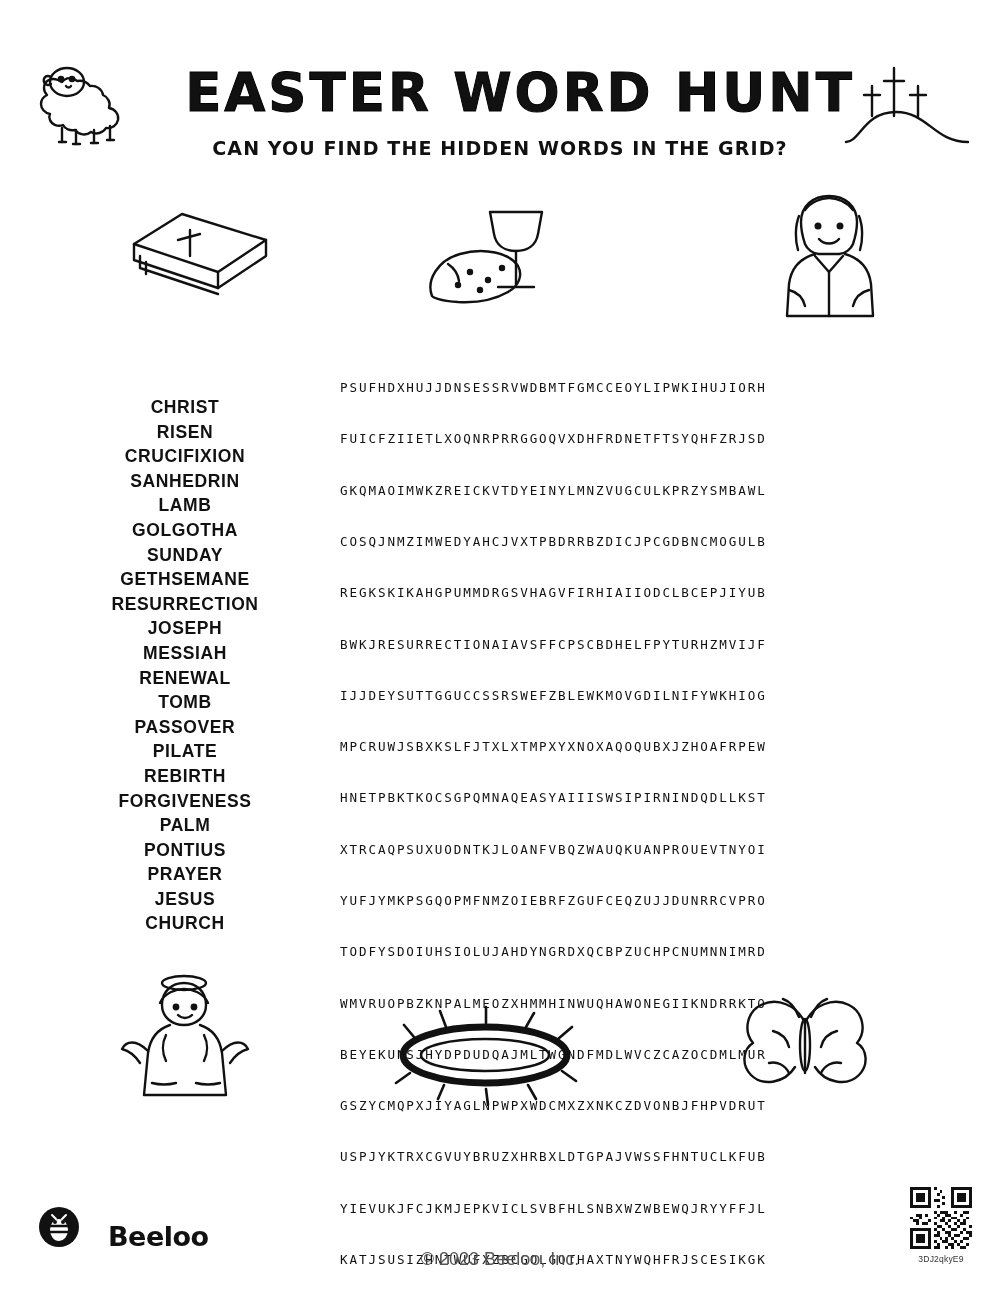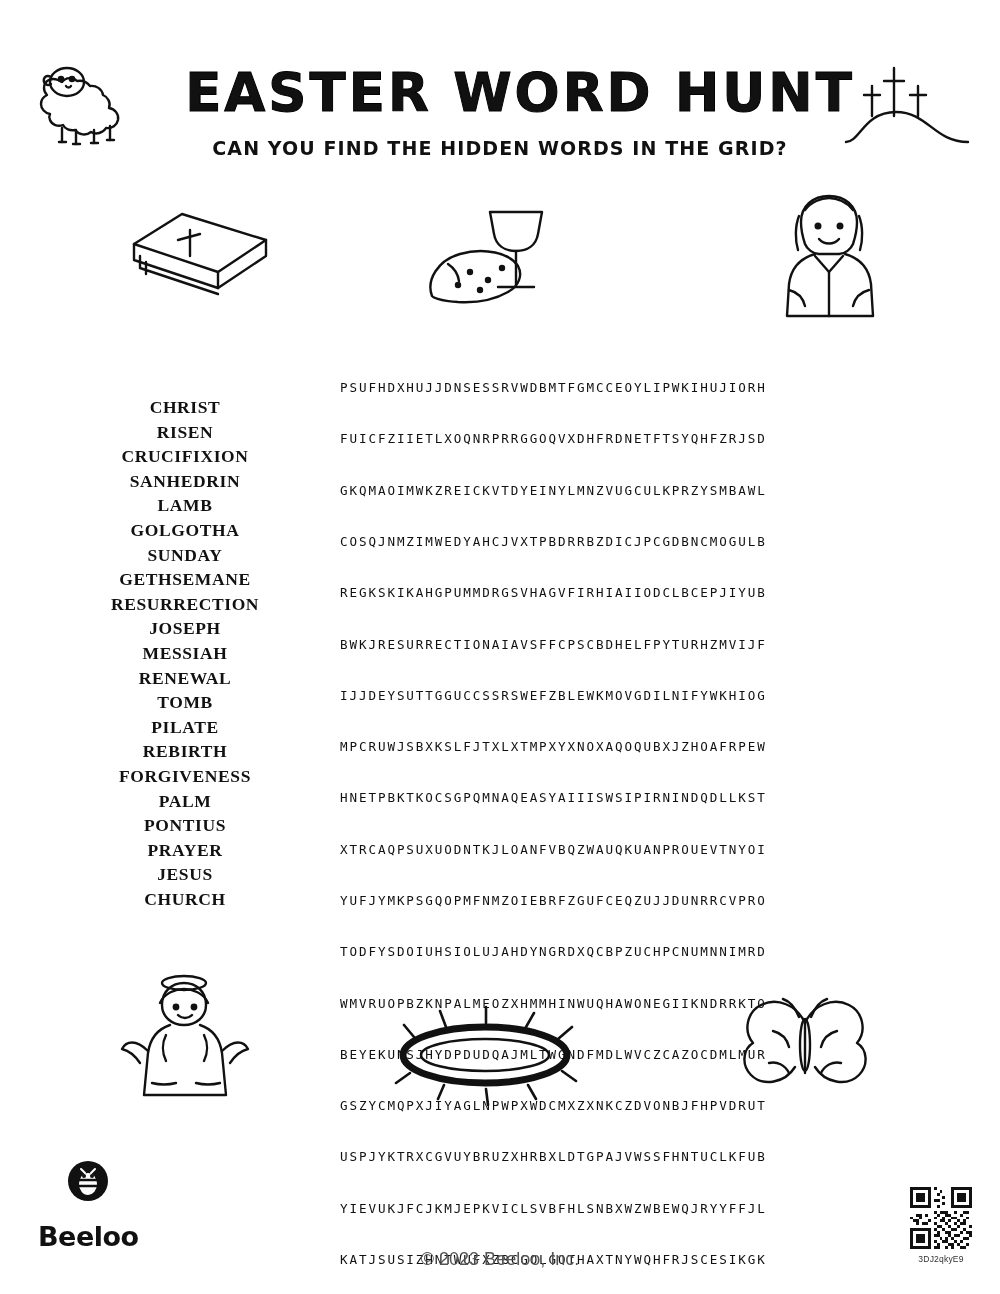--- a/index.html
+++ b/index.html
@@ -57,21 +57,21 @@
   .main {
     position: relative;
     height: 640px;
   }
   .word-list {
     position: absolute;
     left: 60px;
     top: 60px;
     width: 250px;
     text-align: center;
-    font-family: Liberation Serif, serif;
+    font-family: Liberation Sans, sans-serif;
     font-weight: 700;
     font-size: 17.5px;
     letter-spacing: 0.6px;
     line-height: 24.6px;
     text-transform: uppercase;
   }
   .grid {
     position: absolute;
     left: 340px;
     top: 10px;
@@ -97,23 +97,22 @@
   .footer {
     position: absolute;
     left: 0; right: 0; bottom: 0;
     height: 110px;
   }
   .brand {
     position: absolute;
     left: 38px;
     bottom: 42px;
     display: flex;
-    align-items: center;
-    gap: 15px;
-    flex-direction: column;
+    align-items: flex-end;
+    gap: 28px;
   }
   .brand-name {
     font-family: "DejaVu Sans", sans-serif;
     font-weight: 700;
     font-size: 27px;
     letter-spacing: -0.5px;
   }
   .copyright {
     position: absolute;
     left: 0; right: 0;
@@ -221,20 +220,21 @@
     <div>SANHEDRIN</div>
     <div>LAMB</div>
     <div>GOLGOTHA</div>
     <div>SUNDAY</div>
     <div>GETHSEMANE</div>
     <div>RESURRECTION</div>
     <div>JOSEPH</div>
     <div>MESSIAH</div>
     <div>RENEWAL</div>
     <div>TOMB</div>
+    <div>PASSOVER</div>
     <div>PILATE</div>
     <div>REBIRTH</div>
     <div>FORGIVENESS</div>
     <div>PALM</div>
     <div>PONTIUS</div>
     <div>PRAYER</div>
     <div>JESUS</div>
     <div>CHURCH</div>
   </div>
 

